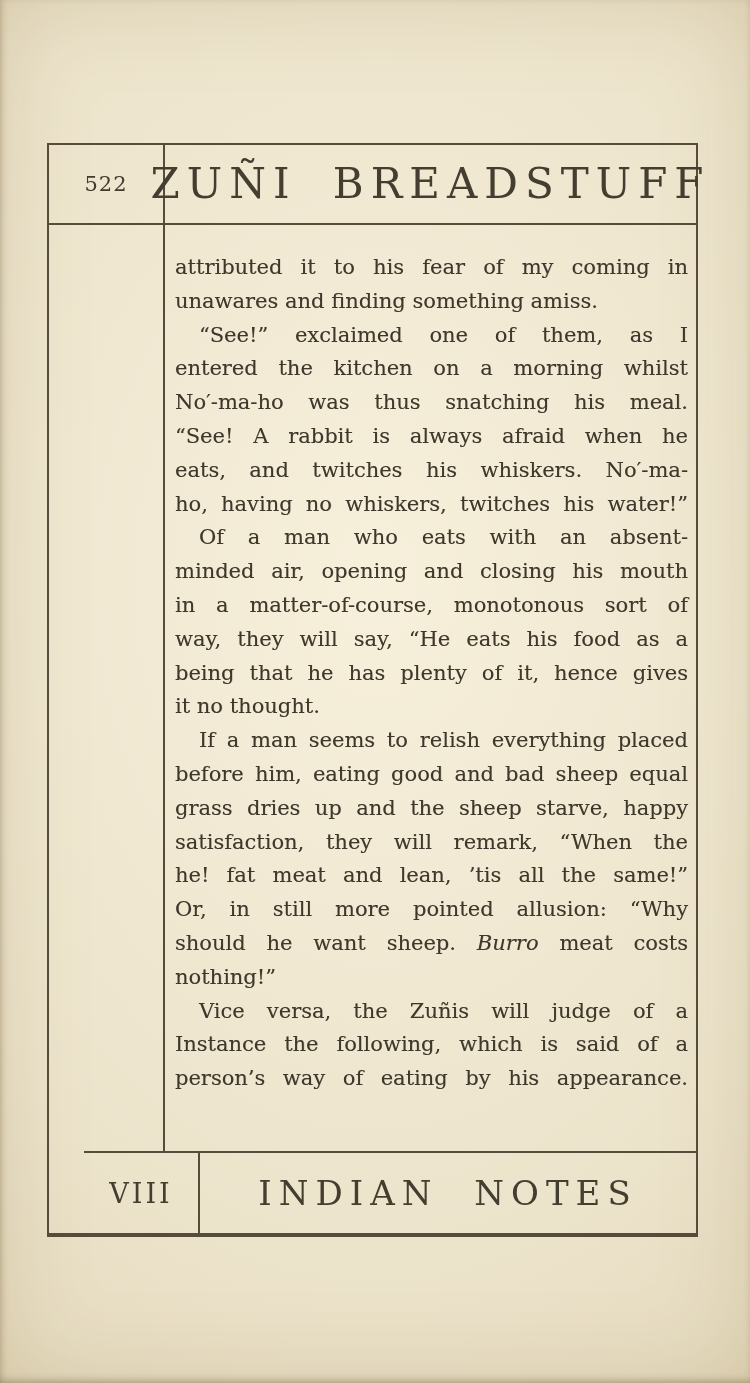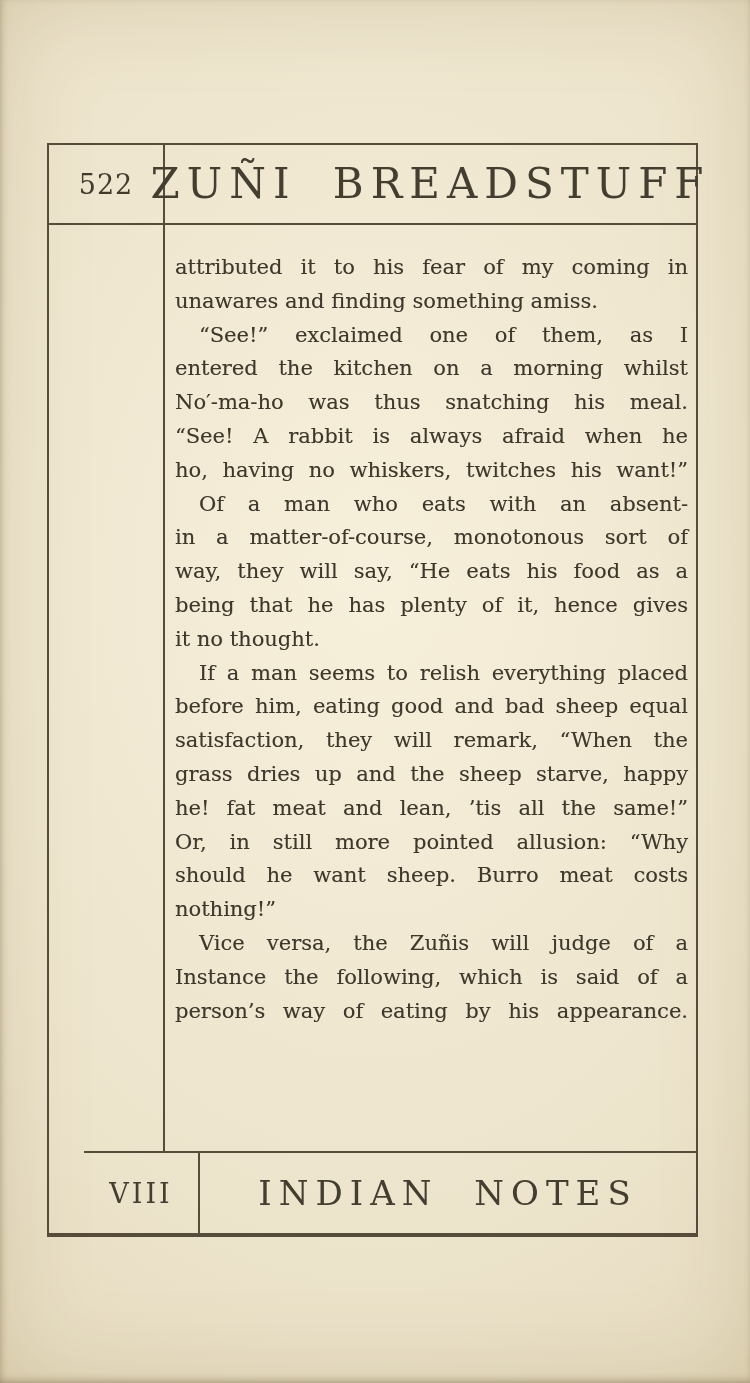--- a/index.html
+++ b/index.html
@@ -65,21 +65,21 @@
   }
   .cell-main {
     flex: 1;
     min-width: 0;
     display: flex;
     align-items: center;
     justify-content: center;
   }
 
   .page-number {
-    font-size: 27px;
+    font-size: 21px;
     letter-spacing: 1px;
     color: #413b2e;
   }
 
   .running-title {
     font-size: 42px;
     letter-spacing: 7px;
     word-spacing: 16px;
     color: #443e30;
     white-space: nowrap;
@@ -113,21 +113,21 @@
     text-shadow: 0.3px 0.3px 0 rgba(62,56,44,0.35);
   }
 
   .line {
     text-align: justify;
     text-align-last: justify;
     white-space: normal;
   }
   .line.end { text-align-last: left; }
   .line.indent { text-indent: 24px; }
-  .italic { }
+  .italic { font-style: italic; }
 </style>
 </head>
 <body>
 
 <div class="sheet">
   <div class="frame">
 
     <div class="row-header">
       <div class="cell-left">
         <span class="page-number">522</span>
@@ -140,30 +140,32 @@
     <div class="row-body">
       <div class="cell-left" style="border-right:2px solid #554d3a;"></div>
       <div class="cell-main body-cell">
         <div class="body-lines">
             <div class="line"><span>attributed it to his fear of my coming in</span></div>
             <div class="line end"><span>unawares and finding something amiss.</span></div>
             <div class="line indent"><span>“See!” exclaimed one of them, as I</span></div>
             <div class="line"><span>entered the kitchen on a morning whilst</span></div>
             <div class="line"><span>No′-ma-ho was thus snatching his meal.</span></div>
             <div class="line"><span>“See! A rabbit is always afraid when he</span></div>
-            <div class="line"><span>ho, having no whiskers, twitches his want!”</span></div>
+            <div class="line"><span>eats, and twitches his whiskers. No′-ma-</span></div>
+            <div class="line"><span>ho, having no whiskers, twitches his water!”</span></div>
             <div class="line indent"><span>Of a man who eats with an absent-</span></div>
+            <div class="line"><span>minded air, opening and closing his mouth</span></div>
             <div class="line"><span>in a matter-of-course, monotonous sort of</span></div>
             <div class="line"><span>way, they will say, “He eats his food as a</span></div>
             <div class="line"><span>being that he has plenty of it, hence gives</span></div>
             <div class="line end"><span>it no thought.</span></div>
             <div class="line indent"><span>If a man seems to relish everything placed</span></div>
             <div class="line"><span>before him, eating good and bad sheep equal</span></div>
+            <div class="line"><span>grass dries up and the sheep starve, happy</span></div>
             <div class="line"><span>satisfaction, they will remark, “When the</span></div>
-            <div class="line"><span>grass dries up and the sheep starve, happy</span></div>
             <div class="line"><span>he! fat meat and lean, ’tis all the same!”</span></div>
             <div class="line"><span>Or, in still more pointed allusion: “Why</span></div>
             <div class="line"><span>should he want sheep. </span><span class="italic">Burro</span><span> meat costs</span></div>
             <div class="line end"><span>nothing!”</span></div>
             <div class="line indent"><span>Vice versa, the Zuñis will judge of a</span></div>
             <div class="line"><span>Instance the following, which is said of a</span></div>
             <div class="line"><span>person’s way of eating by his appearance.</span></div>
           </div>
       </div>
     </div>

